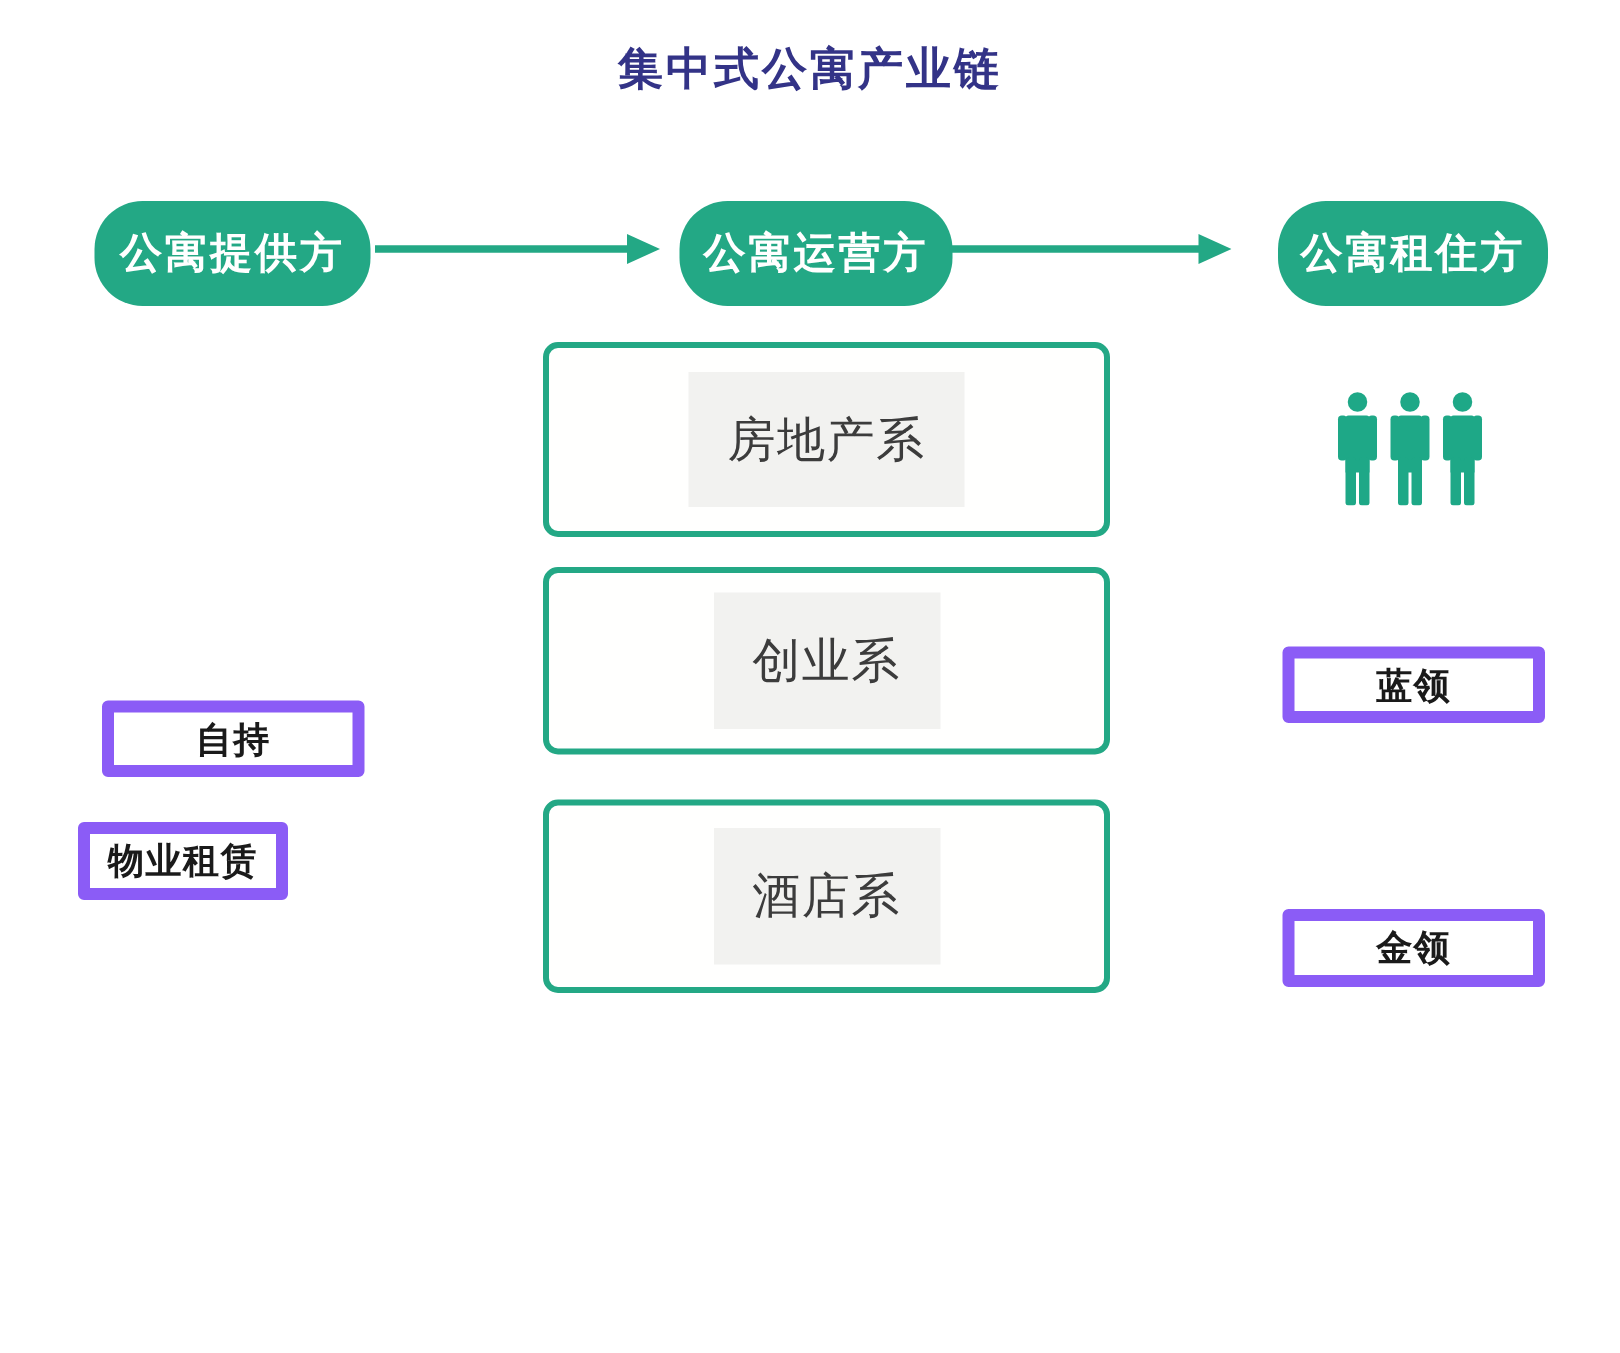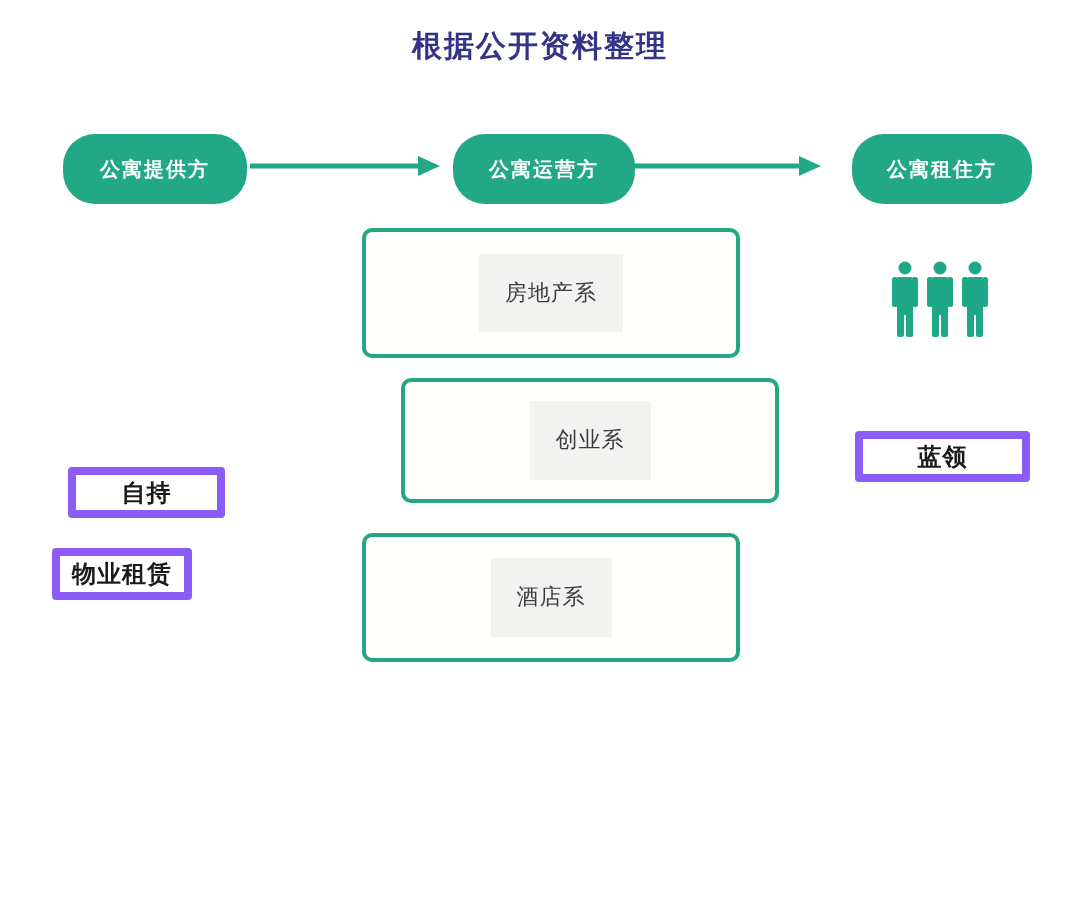--- a/index.html
+++ b/index.html
@@ -26,21 +26,21 @@
     color: #333387;
   }
 
   .pill {
     position: absolute;
     top: 134px;
     height: 70px;
     background: #23a885;
     border-radius: 32px;
     color: #ffffff;
-    font-size: 20px;
+    font-size: 28px;
     font-weight: bold;
     letter-spacing: 2px;
     display: flex;
     align-items: center;
     justify-content: center;
   }
   .pill-provider { left: 63px;  width: 184px; }
   .pill-operator { left: 453px; width: 182px; }
   .pill-renter   { left: 852px; width: 180px; }
 
@@ -53,47 +53,47 @@
     left: 362px;
     width: 378px;
     border: 4px solid #23a885;
     border-radius: 10px;
     background: #fffffe;
     display: flex;
     align-items: center;
     justify-content: center;
   }
   .big-box-0 { top: 228px; height: 130px; }
-  .big-box-1 { top: 378px; height: 125px; margin-left: 39px; }
+  .big-box-1 { top: 378px; height: 125px; }
   .big-box-2 { top: 533px; height: 129px; }
   .big-box-3 { top: 687px; height: 125px; }
 
   .big-box .label-strip {
     background: #f2f2f0;
     color: #3c3c3c;
-    font-size: 22px;
+    font-size: 32px;
     letter-spacing: 1px;
     padding: 26px 26px;
     line-height: 1.2;
   }
 
   .small-box {
     position: absolute;
     border: 8px solid #8b5cf6;
     border-radius: 4px;
     background: #ffffff;
     color: #1a1a1a;
     font-size: 24px;
     font-weight: bold;
     letter-spacing: 1px;
     display: flex;
     align-items: center;
     justify-content: center;
   }
-  .prov-0 { left: 68px; top: 467px; width: 157px; height: 51px; }
+  .prov-0 { left: 68px; top: 467px; width: 175px; height: 51px; }
   .prov-1 { left: 52px; top: 548px; width: 140px; height: 52px; }
   .rent-0 { left: 855px; top: 431px; width: 175px; height: 51px; }
   .rent-1 { left: 855px; top: 518px; width: 175px; height: 52px; }
   .rent-2 { left: 855px; top: 606px; width: 175px; height: 52px; }
 
   .persons {
     position: absolute;
     left: 890px;
     top: 261px;
     display: flex;
@@ -108,21 +108,21 @@
     font-style: italic;
     letter-spacing: 1px;
     color: #3d3d8e;
   }
 </style>
 </head>
 <body>
 
 <div class="canvas">
 
-  <div class="title">根据公开资料整理</div>
+  <div class="title">集中式公寓产业链</div>
 
   <div class="pill pill-provider">
     <span>公寓提供方</span>
   </div>
   <div class="pill pill-renter">
     <span>公寓租住方</span>
   </div>
   <div class="pill pill-operator">
     <span>公寓运营方</span>
   </div>
@@ -176,15 +176,18 @@
       <rect x="22" y="16" width="6" height="30" rx="2.5" fill="#1ea887"></rect>
       <path d="M9 16 h12 a2 2 0 0 1 2 2 v36 h-16 v-36 a2 2 0 0 1 2 -2 z" fill="#1ea887"></path>
       <rect x="7" y="44" width="7" height="32" rx="2" fill="#1ea887"></rect>
       <rect x="16" y="44" width="7" height="32" rx="2" fill="#1ea887"></rect>
     </svg>
   </div>
 
   <div class="small-box rent-0">
     <span>蓝领</span>
   </div>
+  <div class="small-box rent-2">
+    <span>金领</span>
+  </div>
 
 
 </div>
 
 </body></html>

